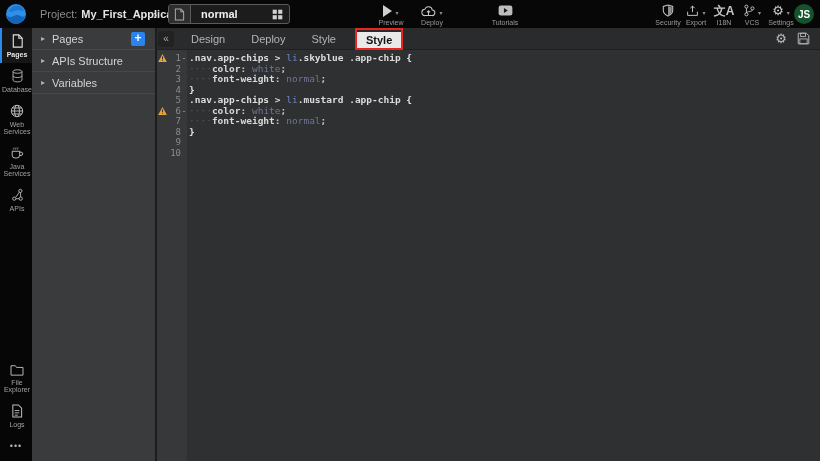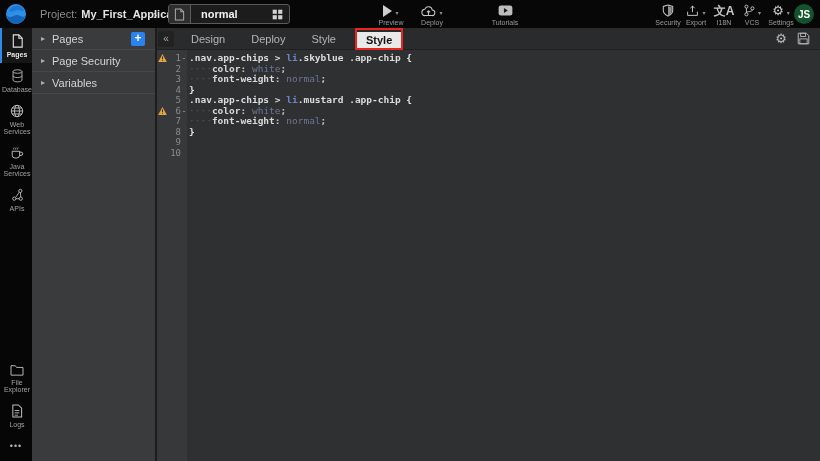--- a/index.html
+++ b/index.html
@@ -60,21 +60,21 @@
   
   .codearea { flex:1; display:flex; font-family:"DejaVu Sans Mono", monospace; font-size:9.5px; line-height:10.5px; }
   .gutter { width:30px; background:#37383a; padding-top:3px; }
   .gutter-row { display:flex; align-items:center; height:10.5px; }
   .warncol { width:11px; display:flex; justify-content:center; }
   .lnum { width:13px; text-align:right; color:#8b8b8b; font-size:9px; }
   .foldcol { width:6px; text-align:center; color:#9a9a9a; font-size:9px; }
   .code-pane { flex:1; padding:3px 0 0 2px; cursor:text; }
   .code-row { height:10.5px; white-space:pre; }
   .tok-sel   { color:#dcdcdc; font-weight:bold; }
-  .tok-tag   { color:#6b84c6; font-weight:bold;text-align:center; }
+  .tok-tag   { color:#6b84c6; font-weight:normal;text-align:center; }
   .tok-brace { color:#e2e2e2; font-weight:bold; }
   .tok-prop  { color:#d8d8d8; font-weight:bold; }
   .tok-punct { color:#c4c4c4; font-weight:bold; }
   .tok-val   { color:#6d7693; }
   .tok-ws    { color:#53555a; }
 
   svg.ic { display:block; }
 </style>
 </head>
 <body>
@@ -247,21 +247,21 @@
     </div>
 
     <div class="sidepanel">
       <div class="sp-row">
         <span class="sp-arrow">▸</span>
         <span class="sp-label">Pages</span>
         <span class="sp-add">+</span>
       </div>
       <div class="sp-row">
         <span class="sp-arrow">▸</span>
-        <span class="sp-label">Page Security</span>
+        <span class="sp-label">APIs Structure</span>
       </div>
       <div class="sp-row">
         <span class="sp-arrow">▸</span>
         <span class="sp-label">Variables</span>
       </div>
     </div>
 
     <div class="editor">
       <div class="tabbar">
         <span class="collapse-btn">«</span>

